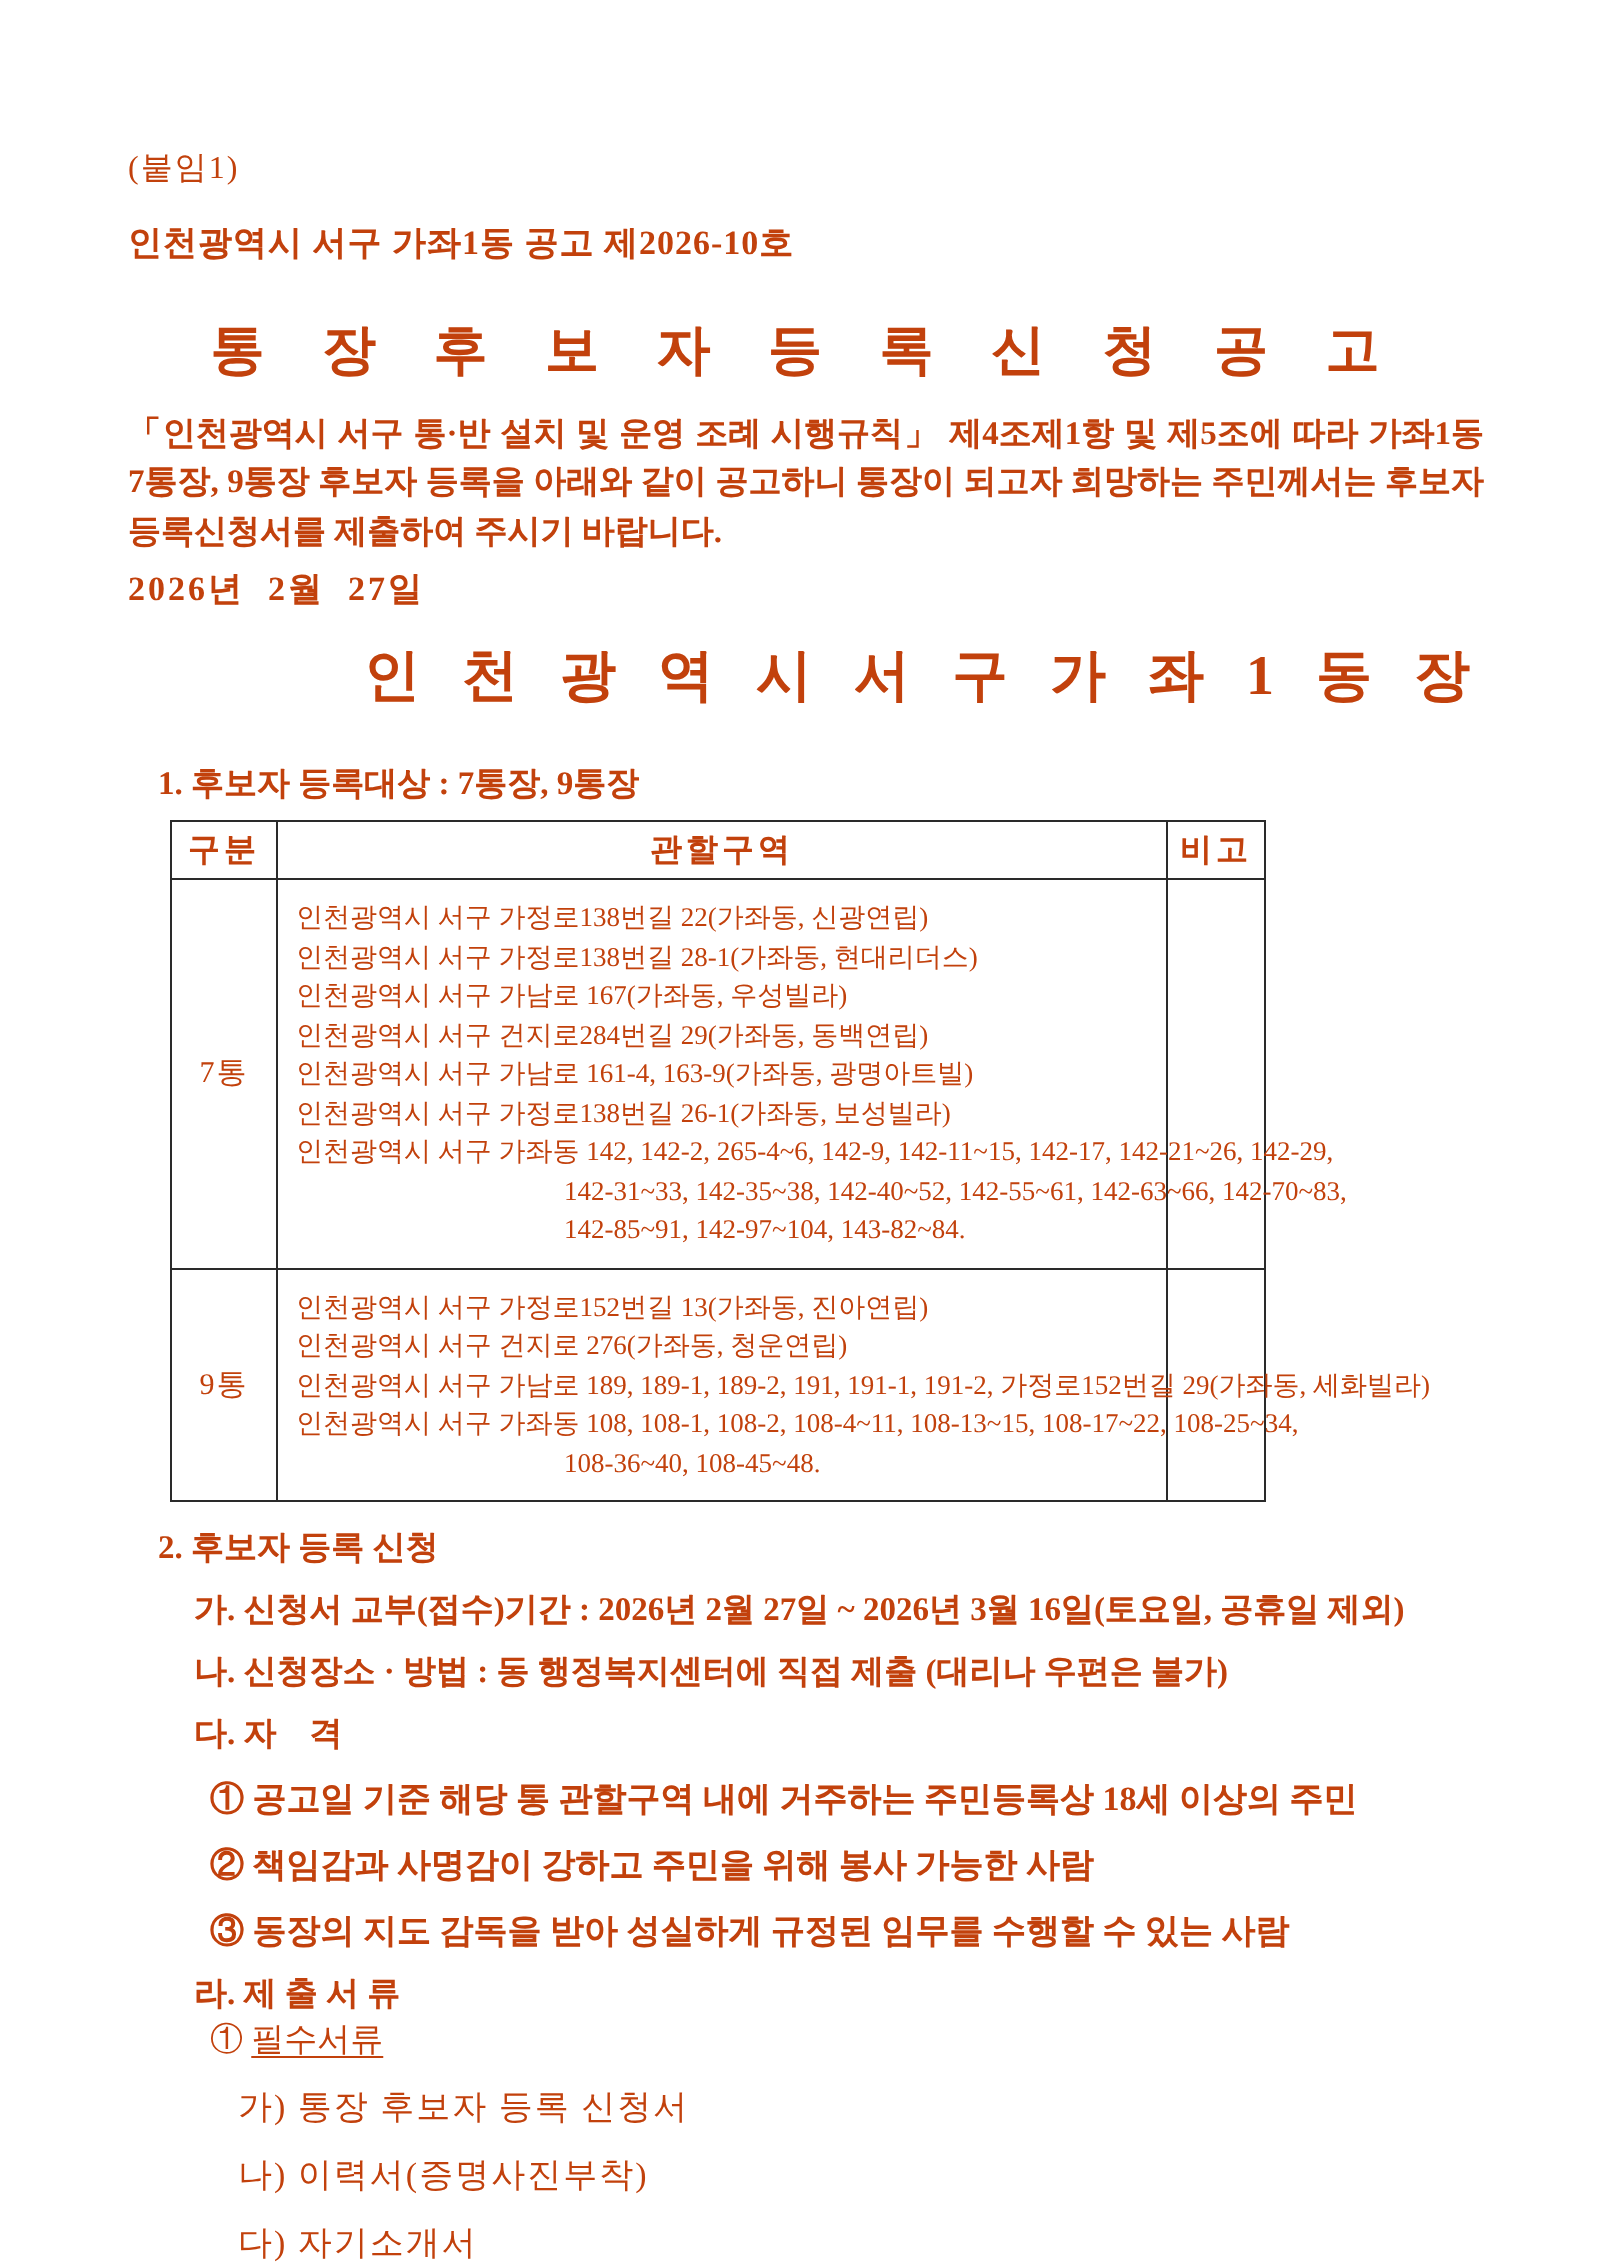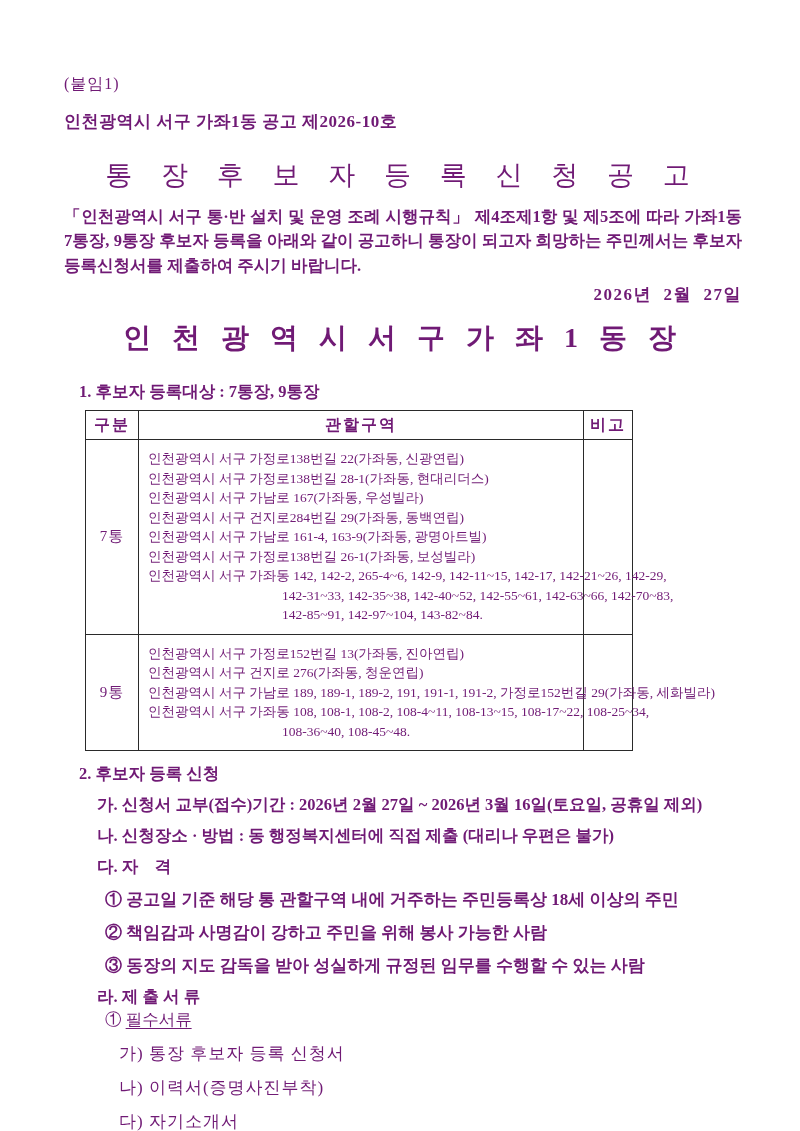--- a/index.html
+++ b/index.html
@@ -1,30 +1,30 @@
 <!DOCTYPE html>
 <html lang="ko"><head>
 <meta charset="utf-8">
 <style>
   html,body { margin:0; padding:0; background:#e8e8e8; }
   .page {
     width:800px; height:1131px; margin:0 auto; background:#ffffff;
-    font-family:"Liberation Serif","DejaVu Serif",serif; color:#701a75;
+    font-family:"Liberation Serif","DejaVu Serif",serif; color:#c2410c;
     box-sizing:border-box; padding:74px 58px 0 64px; position:relative;
     overflow:hidden;
   }
   .attachment { font-size:16px; letter-spacing:1px; }
   .notice-no  { font-size:17px; font-weight:bold; margin-top:15px; letter-spacing:0.5px; }
-  .doc-title  { font-size:27px; font-weight:normal; text-align:center;
+  .doc-title  { font-size:27px; font-weight:bold; text-align:center;
                 letter-spacing:11px; margin:24px 0 12px 0; white-space:nowrap; }
   .body-par   { font-size:16.5px; font-weight:bold; line-height:1.48;
                 text-align:justify; margin:0; word-break:keep-all; }
-  .date-line  { font-size:17px; font-weight:bold; text-align:right;
+  .date-line  { font-size:17px; font-weight:bold; text-align:left;
                 margin-top:5px; letter-spacing:1.5px; white-space:pre; }
-  .issuer     { font-size:28px; font-weight:bold; text-align:center;
+  .issuer     { font-size:28px; font-weight:bold; text-align:right;
                 letter-spacing:7px; margin:13px 0 0 0; white-space:nowrap; }
 
   .sec-heading { font-size:16.5px; font-weight:bold; margin-left:15px; }
   .sec1-heading { margin-top:24px; margin-bottom:7px; }
 
   table.juris {
     border-collapse:collapse; margin-left:21px; width:548px;
     table-layout:fixed;
     padding-left:32px;
   }

